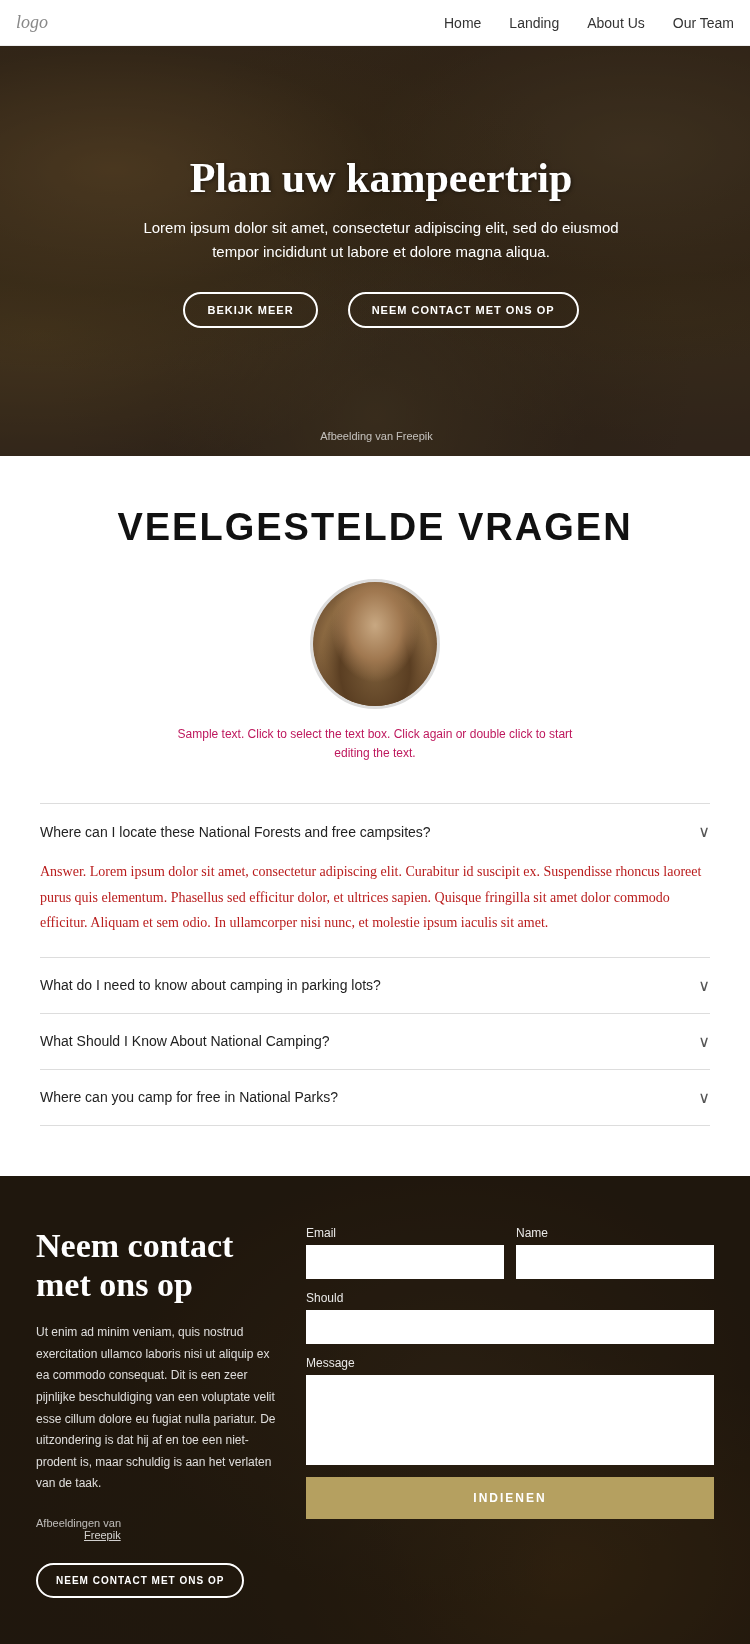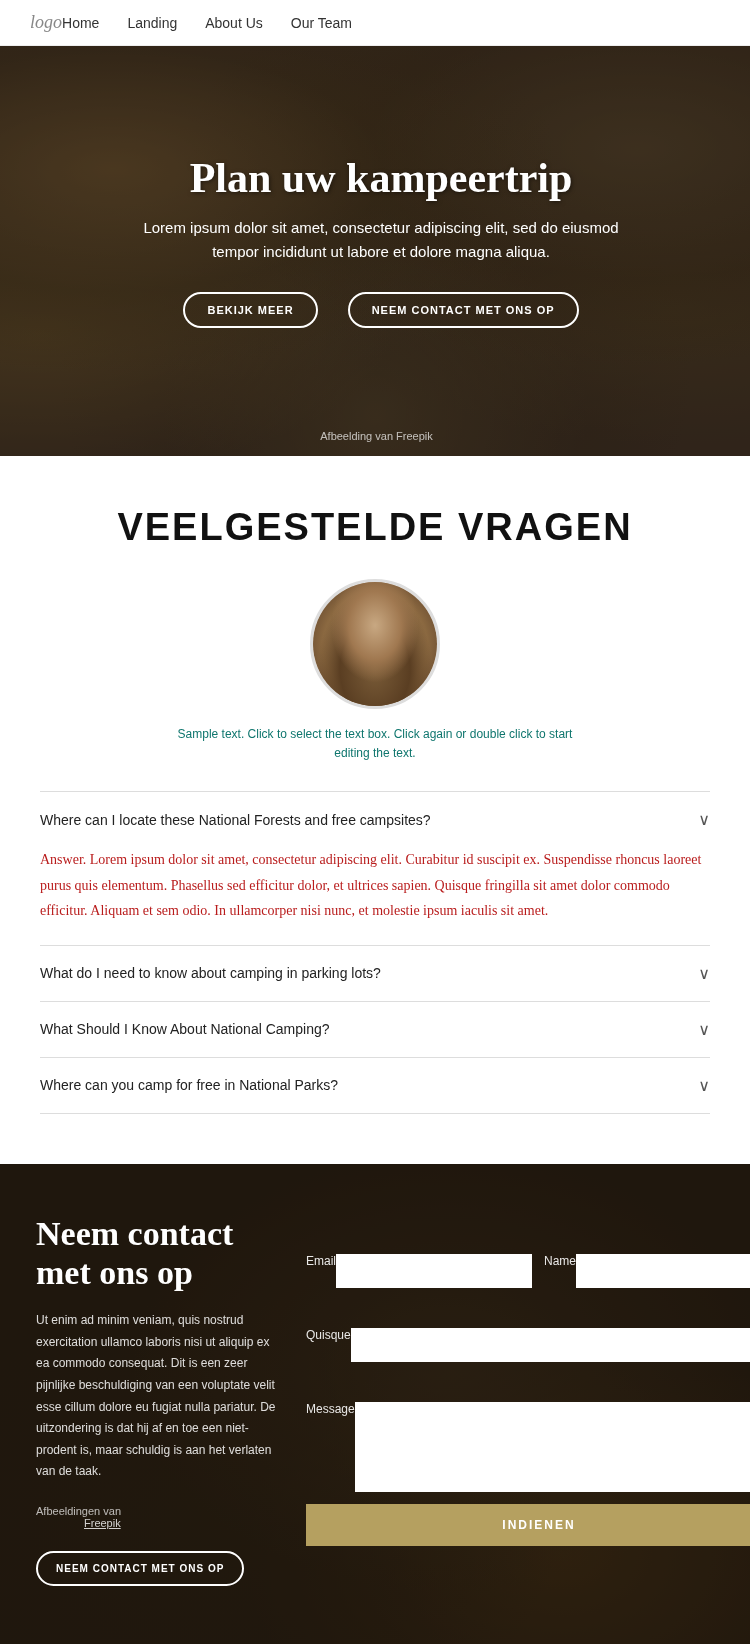--- a/index.html
+++ b/index.html
@@ -1,21 +1,21 @@
 <!DOCTYPE html>
 <html><head>
   <meta charset="utf-8">
   <style>
     * { margin: 0; padding: 0; box-sizing: border-box; }
     body { font-family: Georgia, 'Times New Roman', serif; background: #fff; width: 750px; }
 
     
     nav {
-      display: flex; align-items: center; 
-      padding: 12px 30px; background: #fff; border-bottom: 1px solid #eee;
+      display: flex; align-items: center; justify-content: space-between;
+      padding: 12px 16px; background: #fff; border-bottom: 1px solid #eee;
     }
     .nav-logo { font-size: 18px; color: #888; font-style: italic; }
     .nav-links { display: flex; gap: 28px; }
     .nav-link { font-size: 14px; color: #333; text-decoration: none; font-family: Arial, sans-serif; }
 
     
     .hero {
       position: relative; height: 410px; overflow: hidden;
       background: linear-gradient(to bottom, #3a2e22 0%, #5a4535 40%, #2e2418 100%);
       display: flex; align-items: center; justify-content: center; padding-left: 12px;
@@ -88,22 +88,22 @@
       position: relative;
     }
     .faq-avatar-inner {
       width: 100%; height: 100%;
       background:
         radial-gradient(ellipse at 50% 35%, #c8a882 0%, #a07850 30%, transparent 50%),
         radial-gradient(ellipse at 50% 70%, #7a5c38 0%, #5a3e22 40%, transparent 65%),
         radial-gradient(ellipse at 50% 50%, #b8956a 0%, #8a6840 60%, #4a3020 100%);
     }
     .faq-sample-text {
-      text-align: center; font-size: 12px; color: #0f766e;
-      font-family: Arial, sans-serif; margin-bottom: 28px; line-height: 1.6;
+      text-align: center; font-size: 12px; color: #be185d;
+      font-family: Arial, sans-serif; margin-bottom: 40px; line-height: 1.6;
       max-width: 400px; margin-left: auto; margin-right: auto;
     }
 
     .faq-item { border-top: 1px solid #ddd; }
     .faq-item:last-child { border-bottom: 1px solid #ddd; }
     .faq-question {
       display: flex; justify-content: space-between; align-items: center;
       padding: 18px 0; cursor: pointer; gap: 34px;
     }
     .faq-question-text {
@@ -150,21 +150,21 @@
     .contact-credit a { color: rgba(255,255,255,0.8); text-decoration: underline; padding-left: 48px; }
     .btn-contact-outline {
       margin-top: 18px;
       border: 2px solid #fff; background: transparent; color: #fff;
       padding: 10px 18px; font-size: 10px; letter-spacing: 1px;
       font-family: Arial, sans-serif; cursor: pointer; border-radius: 24px;
       font-weight: bold; display: inline-block;
     }
     .contact-right { flex: 1; }
     .form-row { display: flex; gap: 12px; margin-bottom: 12px; }
-    .form-group { flex: 1; display: flex; flex-direction: row; margin-top: 40px; }
+    .form-group { flex: 1; display: flex; flex-direction: column; }
     .form-label {
       font-size: 12px; color: rgba(255,255,255,0.9);
       font-family: Arial, sans-serif; margin-bottom: 5px;
     }
     .form-input {
       background: #fff; border: none; padding: 8px 10px;
       font-size: 13px; height: 34px; font-family: Arial, sans-serif;
     }
     .form-input-full {
       width: 100%; background: #fff; border: none; padding: 8px 10px;
@@ -268,21 +268,21 @@
         <div class="form-group">
           <label class="form-label">Email</label>
           <input class="form-input" type="email" style="">
         </div>
         <div class="form-group">
           <label class="form-label">Name</label>
           <input class="form-input" type="text" style="">
         </div>
       </div>
       <div class="form-group" style="margin-bottom:12px">
-        <label class="form-label">Quisque</label>
+        <label class="form-label">Should</label>
         <input class="form-input-full" type="text" style="">
       </div>
       <div class="form-group">
         <label class="form-label">Message</label>
         <textarea class="form-textarea" style=""></textarea>
       </div>
       <button class="btn-submit">INDIENEN</button>
     </div>
   </div>
 </section>

